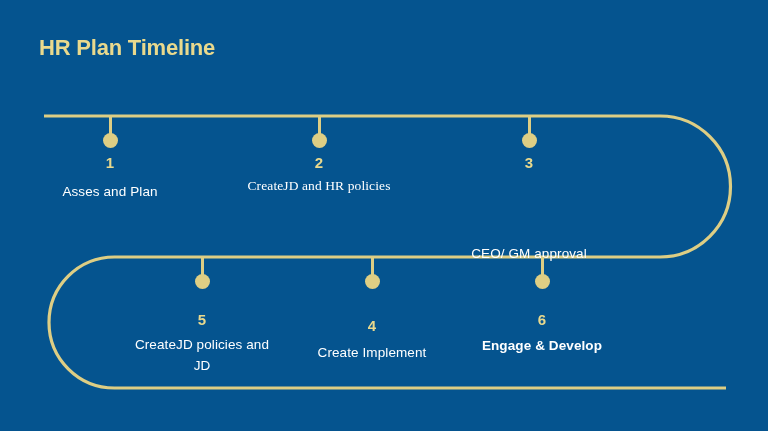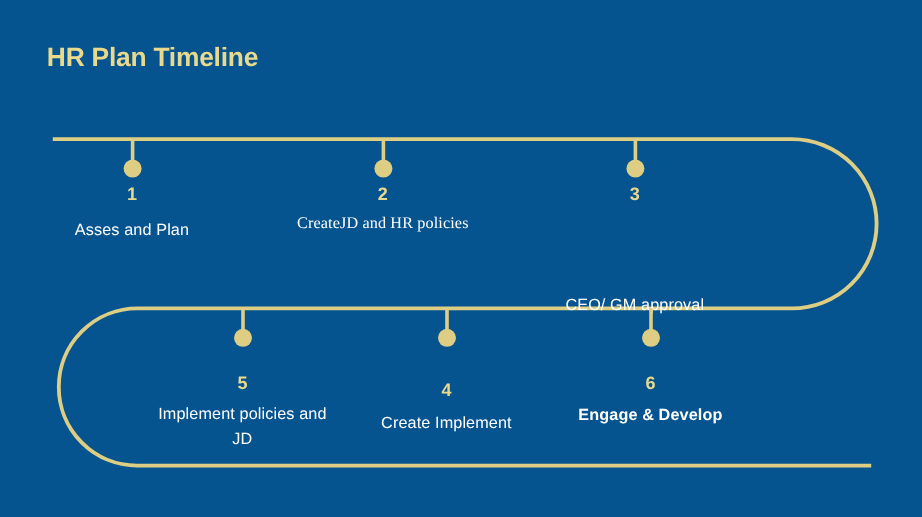--- a/index.html
+++ b/index.html
@@ -111,21 +111,21 @@
     <div class="stem" style="height:24px;"></div>
     <div class="dot" style="top:17px;"></div>
     <div class="step-num" style="top:39px;">3</div>
     <div class="step-label" style="top:84px;margin-top:43px;">CEO/ GM approval</div>
   </div>
 
   <div class="marker" style="left:202px; top:257px;">
     <div class="stem" style="height:24px;"></div>
     <div class="dot" style="top:17px;"></div>
     <div class="step-num" style="top:55px;">5</div>
-    <div class="step-label" style="top:77px; width:150px; left:-75px;">Implement policies and JD</div>
+    <div class="step-label" style="top:77px; width:150px; left:-75px;">CreateJD policies and JD</div>
   </div>
 
   <div class="marker" style="left:372px; top:257px;">
     <div class="stem" style="height:24px;"></div>
     <div class="dot" style="top:17px;"></div>
     <div class="step-num" style="top:61px;">4</div>
     <div class="step-label" style="top:85px;">Create Implement</div>
   </div>
 
   <div class="marker" style="left:542px; top:257px;">

